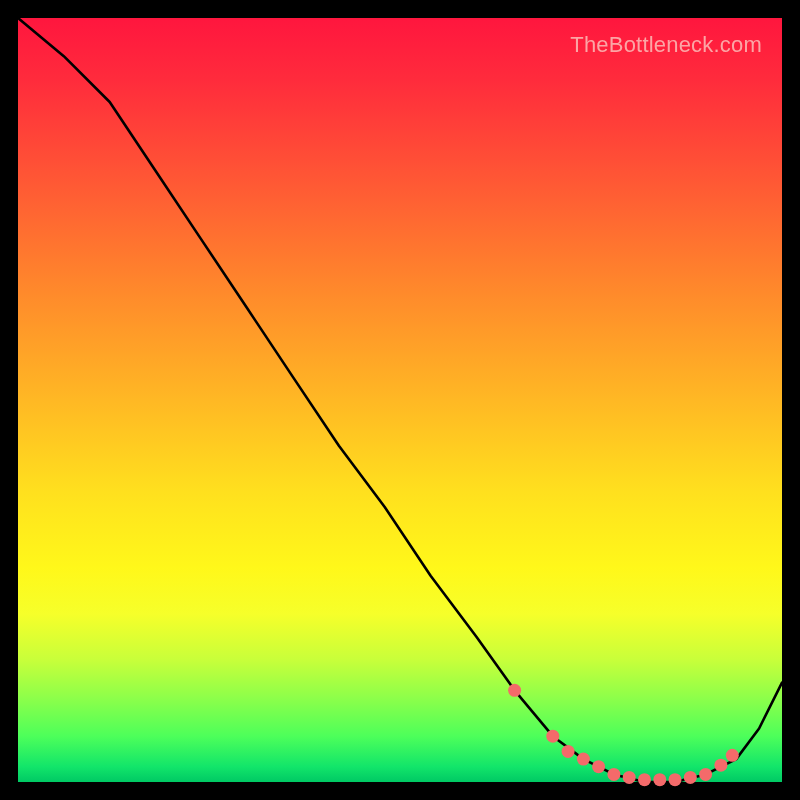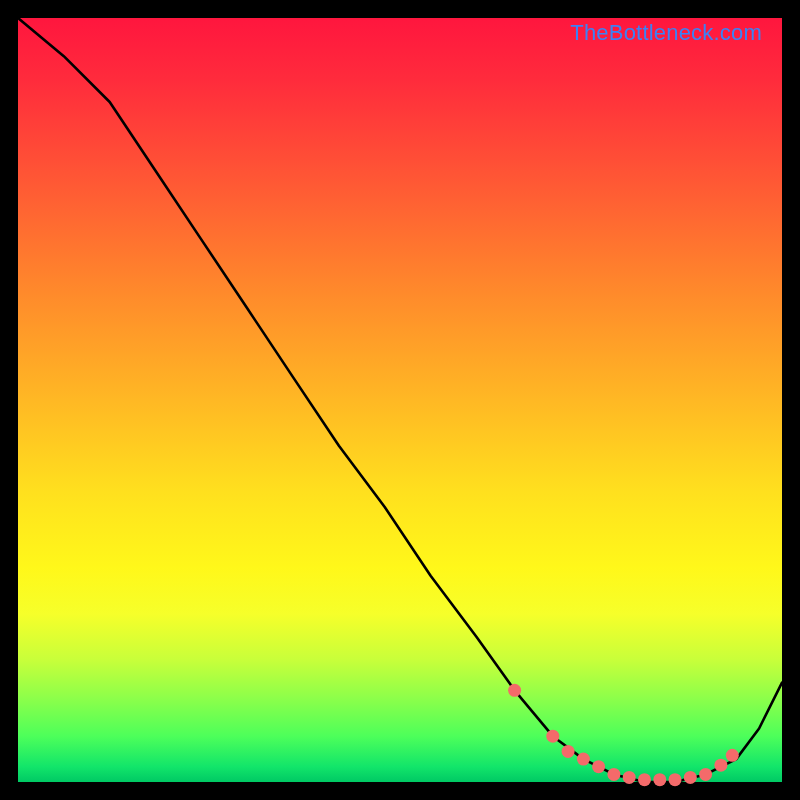--- a/index.html
+++ b/index.html
@@ -38,24 +38,24 @@
       #f6ff2a 78%,
       #c8ff3a 84%,
       #8dff4a 89%,
       #4dff5a 94%,
       #12e56a 98%,
       #00c964 100%
     );
   }
   .watermark {
     position: absolute;
-    top: 2px;
+    top: 14px;
     right: 20px;
     font-size: 22px;
-    color: #3b82f6;
+    color: #fca5a5;
     font-weight: 500;
     letter-spacing: 0.2px;
     user-select: none;
     margin-left: 12px;
   }
   svg.curve {
     position: absolute;
     left: 0;
     top: 0;
     width: 764px;

